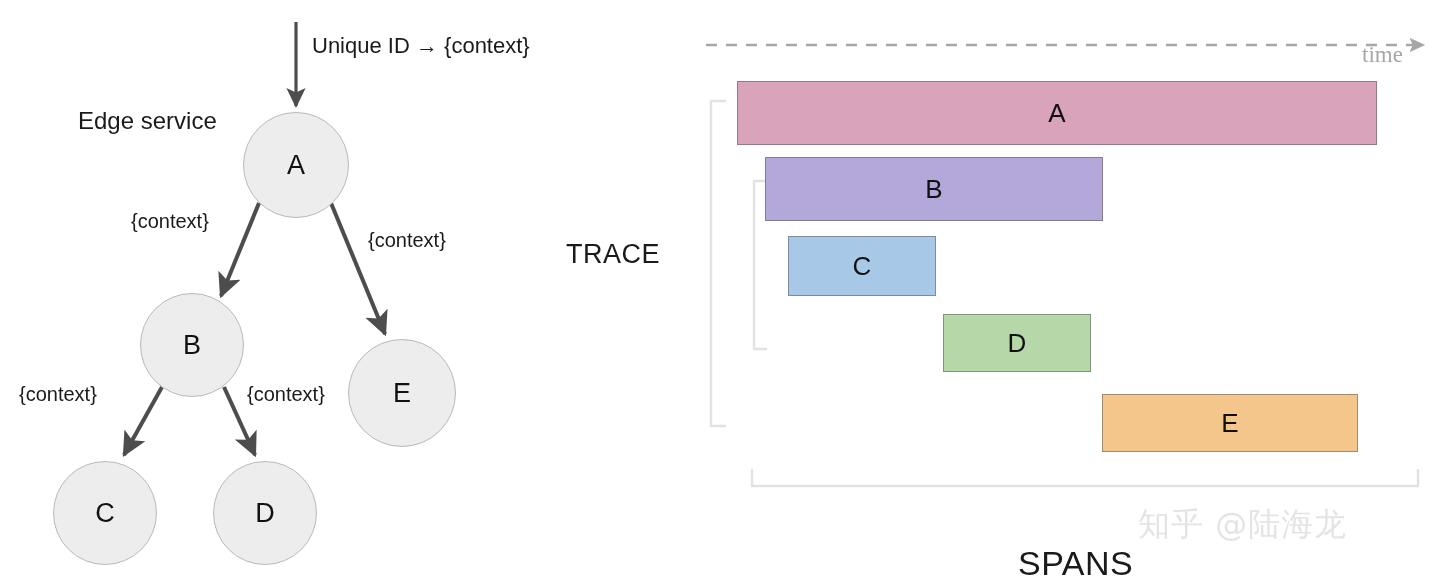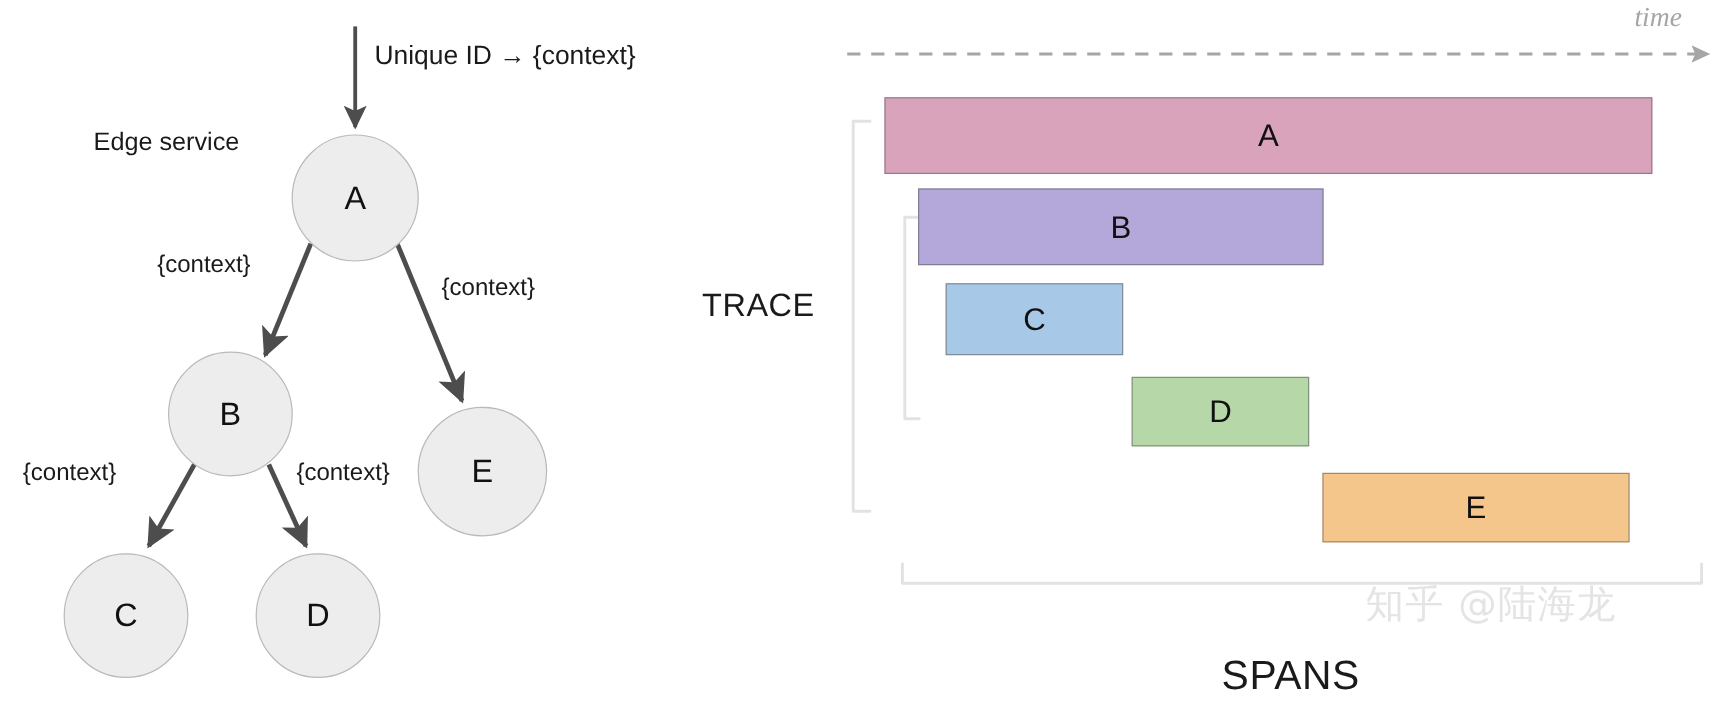--- a/index.html
+++ b/index.html
@@ -28,29 +28,29 @@
   }
 
   
   .txt {
     position: absolute;
     white-space: nowrap;
     color: #1a1a1a;
     font-family: "Liberation Sans", sans-serif;
   }
   .lbl-context  { font-size: 20px; }
-  .lbl-edge     { font-size: 21px; }
+  .lbl-edge     { font-size: 24px; }
   .lbl-unique   { font-size: 22px; }
   .lbl-trace    { font-size: 27px; letter-spacing: 0.5px; }
   .lbl-spans    { font-size: 34px; letter-spacing: 0.5px; }
   .lbl-time     {
     font-size: 23px;
-    font-style: italic;
     color: #a6a6a6;
     font-family: "Liberation Serif", serif;
+    margin-top: 40px;
   }
 
   
   .node {
     position: absolute;
     border-radius: 50%;
     background: #ededed;
     border: 1px solid #b9b9b9;
     box-sizing: border-box;
     display: flex;
@@ -163,19 +163,19 @@
   </div>
   <div class="span-bar" style="left:943px; top:314px; width:148px; height:58px; background:#b6d7a8;">
     <span class="span-label">D</span>
   </div>
   <div class="span-bar" style="left:1102px; top:394px; width:256px; height:58px; background:#f5c68c;">
     <span class="span-label">E</span>
   </div>
 
   <div class="txt lbl-time" style="left:1362px; top:2px;">time</div>
 
-  <div class="txt lbl-trace" style="left:585px; top:239px;">TRACE</div>
+  <div class="txt lbl-trace" style="left:566px; top:239px;">TRACE</div>
 
   <div class="txt lbl-spans" style="left:1018px; top:544px;">SPANS</div>
 
-  <div class="watermark" style="left:1138px; top:482px;">知乎 @陆海龙</div>
+  <div class="watermark" style="left:1138px; top:503px;">知乎 @陆海龙</div>
 
 </div>
 
 </body></html>

